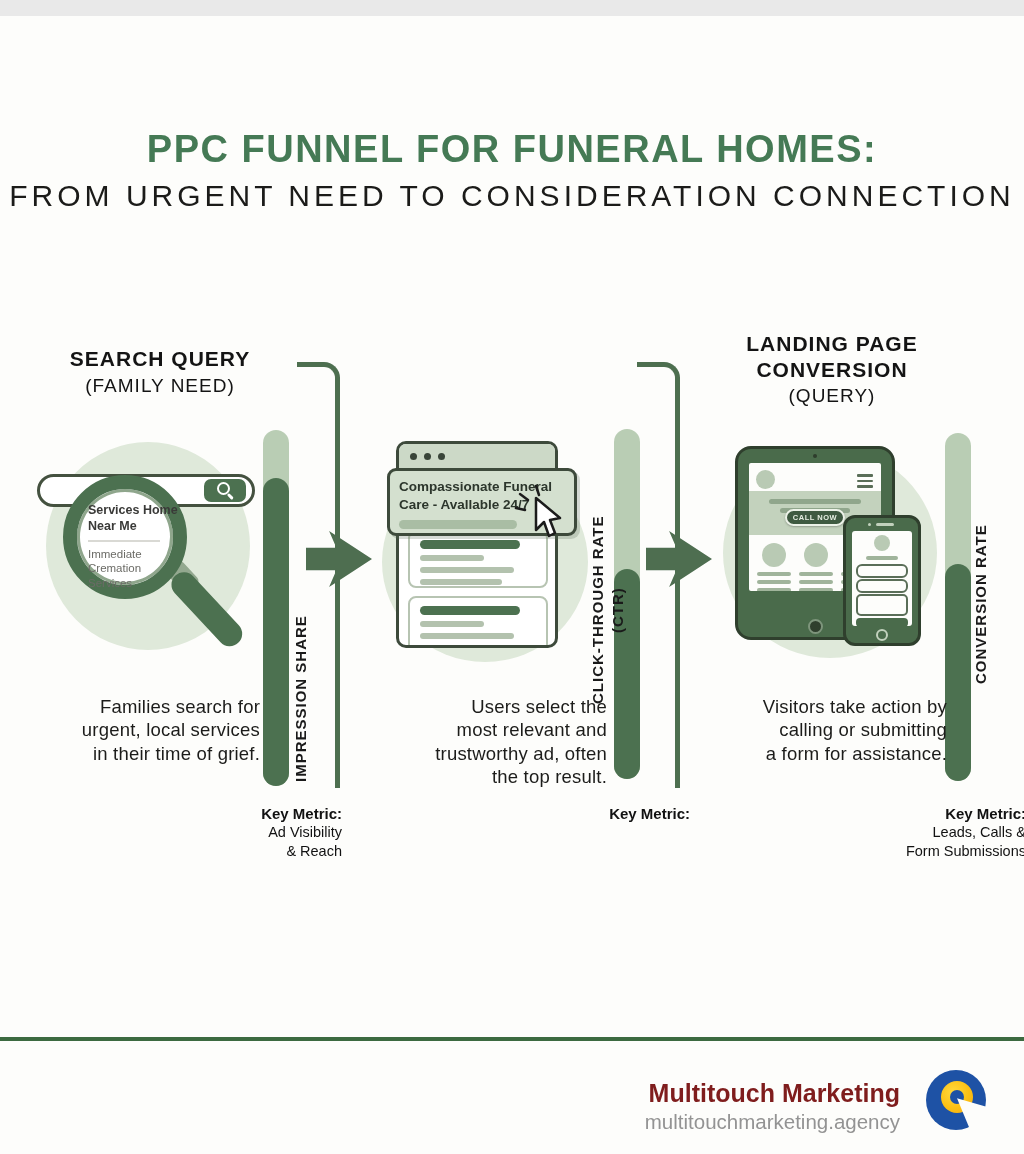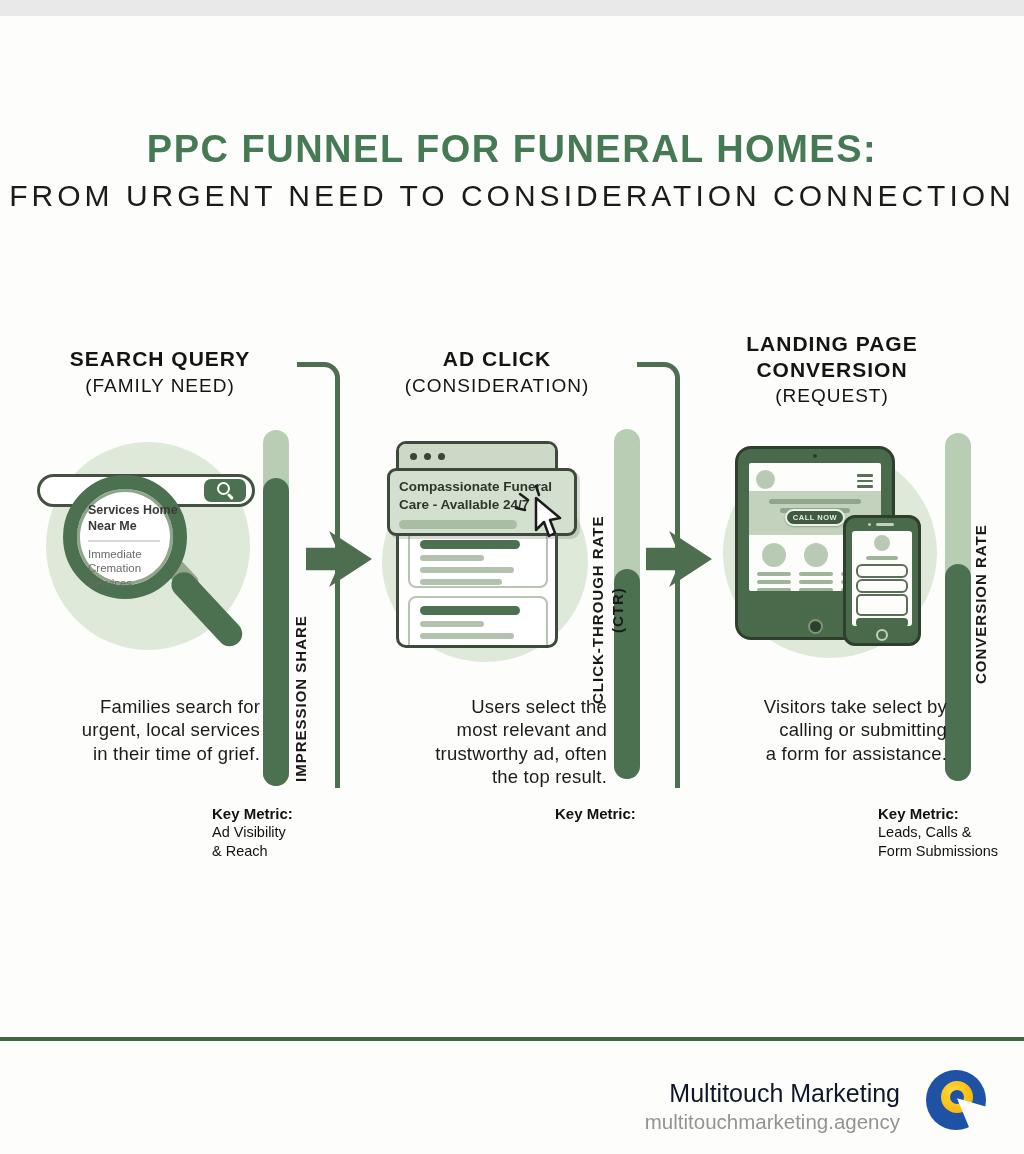--- a/index.html
+++ b/index.html
@@ -126,30 +126,30 @@
   .ph-btn{ position:absolute; left:4px; right:4px; top:87px; height:9px; background:#4a6b4b; border-radius:4px; }
   .ph-home{ position:absolute; left:50%; bottom:2px; width:8px; height:8px; margin-left:-6px;
             border-radius:50%; border:2.5px solid #c2d1bd; }
 
   
   .desc{ text-align:right; font-size:18.5px; color:#1c1c1a; line-height:1.26;
          white-space:pre-line; letter-spacing:0.2px; }
   .d1{ left:20px;  top:679px; width:240px; }
   .d2{ left:367px; top:679px; width:240px; }
   .d3{ left:702px; top:679px; width:245px; }
-  .km{ text-align:left; color:#121212; }
+  .km{ text-align:right; color:#121212; }
   .km .kmt{ font-size:15px; font-weight:700; }
   .km .kmd{ font-size:14.5px; white-space:pre-line; line-height:1.3; margin-top:1px; }
   .km1{ left:212px; top:789px; width:130px; }
   .km2{ left:555px; top:789px; width:135px; }
   .km3{ left:878px; top:789px; width:148px; }
 
   
   .divider{ left:0; top:1021px; width:100%; height:4px; background:#3c6a40; }
-  .brand{ right:124px; top:1063px; font-size:25px; font-weight:400; color:#0f172a; text-align:right; }
+  .brand{ right:124px; top:1063px; font-size:25px; font-weight:700; color:#7f1d1d; text-align:right; }
   .site{ right:124px; top:1094px; font-size:20.5px; color:#939393; text-align:right; }
   .logo{ left:926px; top:1051px; width:62px; height:68px; }
   .logo-blue{ position:absolute; left:0; top:3px; width:60px; height:60px; border-radius:50%; background:#1e52a5; }
   .logo-yellow{ position:absolute; left:15px; top:14px; width:32px; height:32px; border-radius:50%;
                 background:radial-gradient(circle at 38% 35%, #ffd93e 0%, #fcc013 55%, #f3a90f 100%); }
   .logo-dot{ position:absolute; left:24px; top:23px; width:14px; height:14px; border-radius:50%; background:#1e52a5; }
   .logo-wedge{ position:absolute; left:0; top:0; width:62px; height:68px; background:#fdfdfb;
                clip-path:polygon(50% 46%, 103% 60%, 76% 103%); }
 </style>
 </head>
@@ -157,28 +157,24 @@
 
 <div class="canvas">
 
   <div class="abs title1">PPC FUNNEL FOR FUNERAL HOMES:</div>
   <div class="abs title2">FROM URGENT NEED TO CONSIDERATION CONNECTION</div>
 
   <div class="abs sh sh1">
     <div class="h">SEARCH QUERY</div>
     <div class="sub">(FAMILY NEED)</div>
   </div>
-  <div class="abs sh sh2">
-    <div class="h">AD CLICK</div>
-    <div class="sub">(CONSIDERATION)</div>
-  </div>
   <div class="abs sh sh3">
     <div class="h">LANDING PAGE
 CONVERSION</div>
-    <div class="sub">(REQUEST)</div>
+    <div class="sub">(QUERY)</div>
   </div>
 
   <div class="abs bracket b1"></div>
   <div class="abs bracket b2"></div>
   <div class="abs flow-arrow a1"></div>
   <div class="abs flow-arrow a2"></div>
 
   <div class="abs mbar bar1">
       <div class="fill"></div>
     </div>
@@ -295,21 +291,21 @@
     <div class="ph-home"></div>
   </div>
 
   <div class="abs desc d1">Families search for
 urgent, local services
 in their time of grief.</div>
   <div class="abs desc d2">Users select the
 most relevant and
 trustworthy ad, often
 the top result.</div>
-  <div class="abs desc d3">Visitors take select by
+  <div class="abs desc d3">Visitors take action by
 calling or submitting
 a form for assistance.</div>
 
   <div class="abs km km1">
     <div class="kmt">Key Metric:</div>
     <div class="kmd">Ad Visibility
 &amp; Reach</div>
   </div>
   <div class="abs km km2">
     <div class="kmt">Key Metric:</div>

